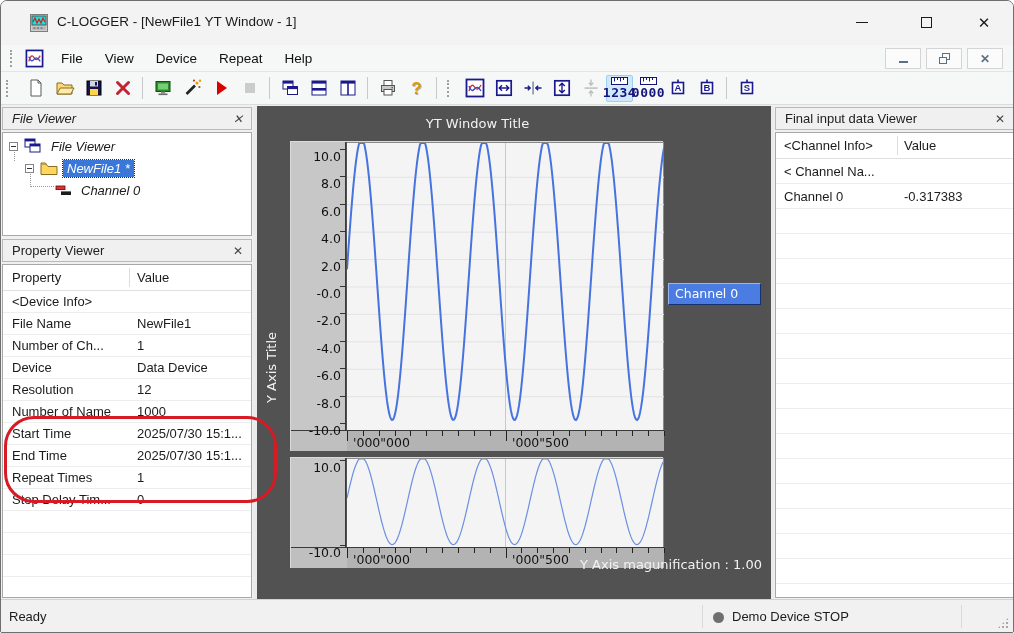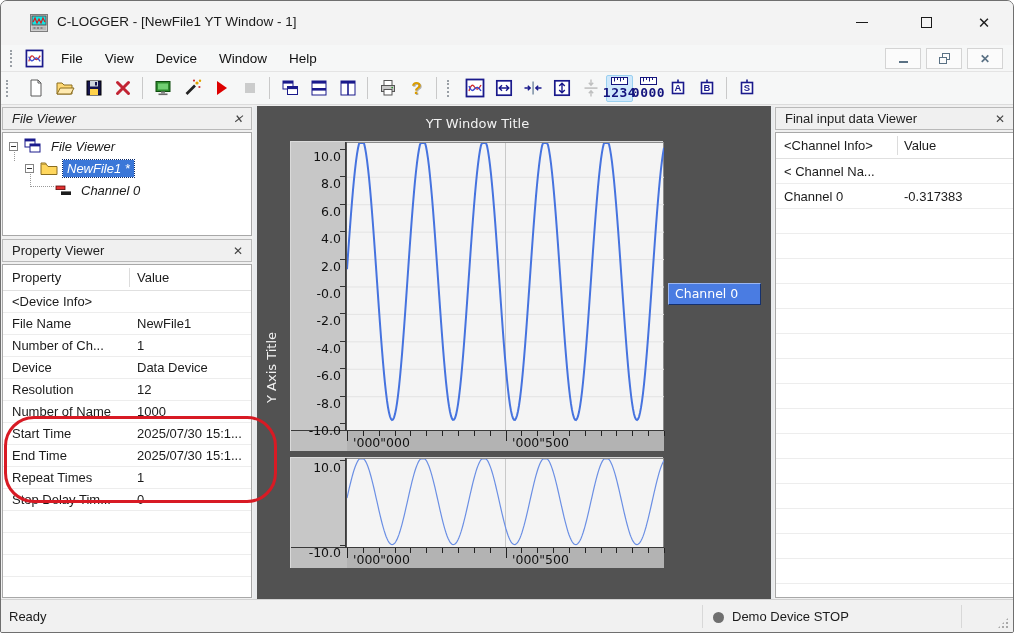--- a/index.html
+++ b/index.html
@@ -128,21 +128,21 @@
     <div class="menubar-inner">
       <span class="grip"></span>
       <svg class="menu-appicon" viewBox="0 0 20 20">
         <rect x="1.5" y="1.5" width="17" height="17" fill="#fff" stroke="#1a1a8c" stroke-width="1.8"></rect>
         <path d="M4 13 Q6.5 4 9.5 9 T16 7" fill="none" stroke="#d03030" stroke-width="1.4"></path>
         <path d="M4 8 Q6.5 15 9.5 11 T16 13" fill="none" stroke="#3a4ad0" stroke-width="1.4"></path>
       </svg>
       <span class="menu-item">File</span>
       <span class="menu-item">View</span>
       <span class="menu-item">Device</span>
-      <span class="menu-item">Window</span>
+      <span class="menu-item">Repeat</span>
       <span class="menu-item">Help</span>
     </div>
     <div class="mdi-btns">
       <div class="mdi-btn">
           <span class="mdi-min-glyph"></span>
         </div>
       <div class="mdi-btn">
           <span class="mdi-restore-glyph">
             <i></i>
             <i></i>
@@ -526,20 +526,21 @@
           <span class="tick" style="left: 254px; height: 5px;"></span>
           <span class="tick" style="left: 269px; height: 5px;"></span>
           <span class="tick" style="left: 285px; height: 5px;"></span>
           <span class="tick" style="left: 301px; height: 5px;"></span>
           <span class="tick" style="left: 317px; height: 5px;"></span>
           <span class="x-label" style="left: 6px;">'000"000</span>
           <span class="x-label" style="left: 165px;">'000"500</span>
         </div>
       </div>
     <div id="channel-flag">Channel 0</div>
+    <div class="mdi-text" style="left:240px; top:451px; width:265px; text-align:right;">Y Axis magunification : 1.00</div>
   </div>
 
   <div id="right-splitter"></div>
 
   <div id="final-viewer">
     <div class="panel-header">
       <span class="panel-title">Final input data Viewer</span>
       <span class="panel-close">✕</span>
     </div>
     <div class="panel-body">

